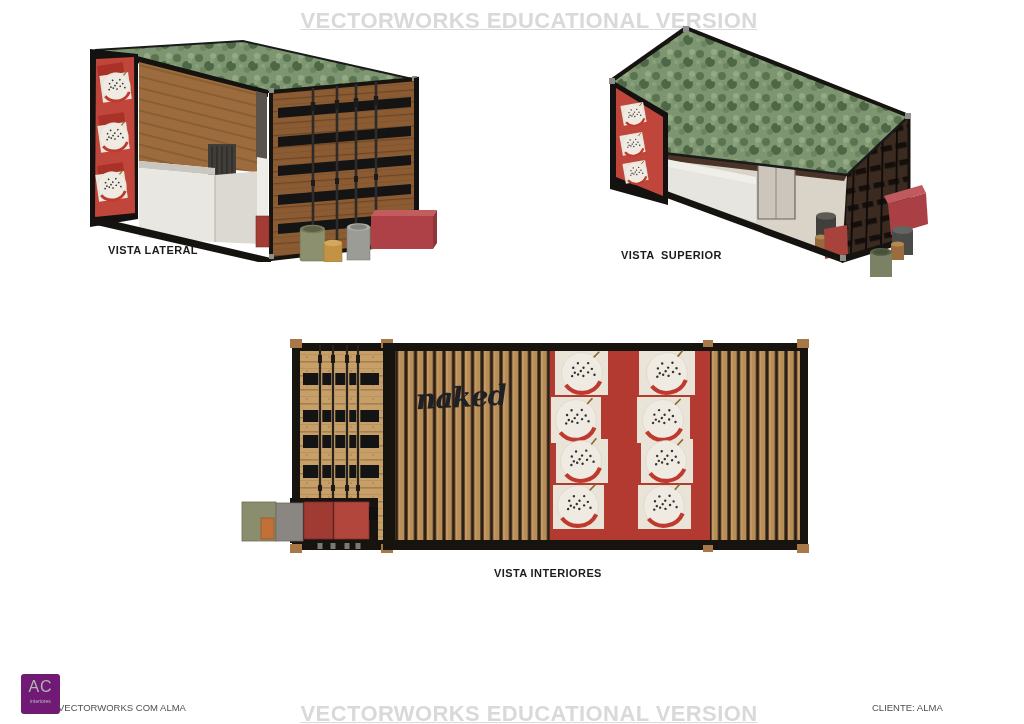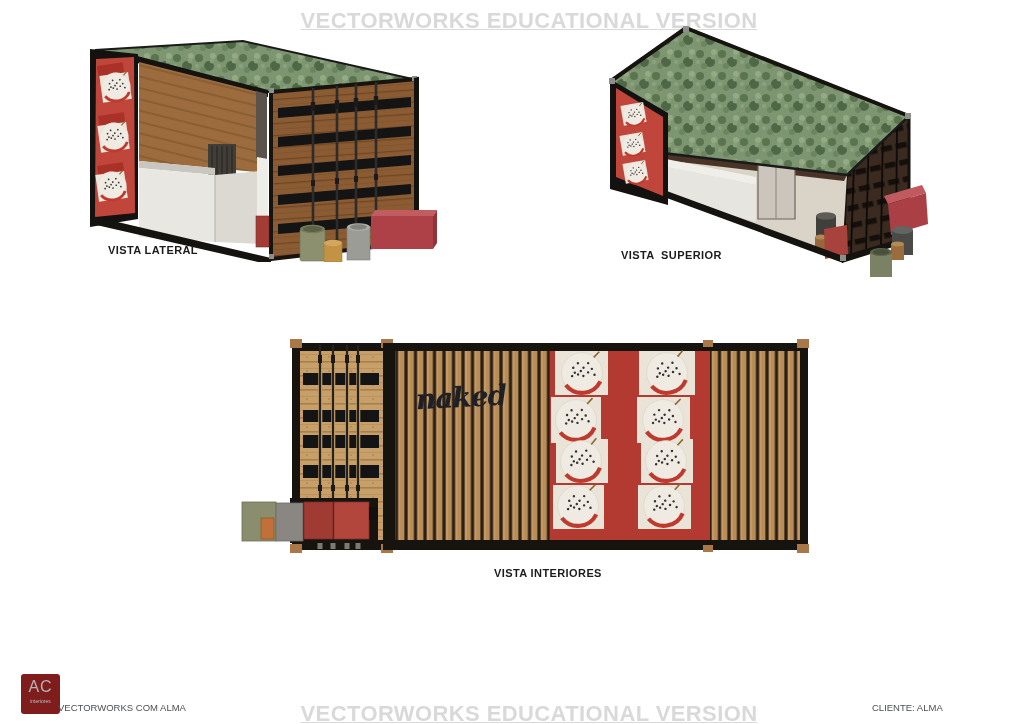--- a/index.html
+++ b/index.html
@@ -11,21 +11,21 @@
        text-decoration:underline;text-decoration-thickness:1px;white-space:pre;}
   .wm-top{top:8px;}
   .wm-bottom{top:701px;}
   .render{position:absolute;}
   .view-label{position:absolute;font-size:11px;font-weight:bold;color:#1c1c1c;
        letter-spacing:.4px;white-space:pre;}
   .lbl-lateral{left:108px;top:244px;}
   .lbl-superior{left:621px;top:249px;}
   .lbl-posterior{left:494px;top:567px;}
   .footer-logo{position:absolute;left:21px;top:674px;width:39px;height:40px;
-       background:#7f1d1d;border-radius:3px;text-align:center;}
+       background:#701a75;border-radius:3px;text-align:center;}
   .footer-logo .ac{display:block;margin-top:5px;font-size:16px;font-weight:400;
        letter-spacing:1px;color:#b4b4b4;line-height:16px;}
   .footer-logo .sub{display:block;font-size:5px;color:#bdbdbd;margin-top:3px;}
   .footer-left{position:absolute;left:58px;top:678px;font-size:9.5px;
        color:#4b5054;line-height:12.2px;white-space:pre;}
   .footer-right{position:absolute;left:872px;top:678px;font-size:9.5px;
        color:#4b5054;line-height:12.2px;white-space:pre;}
   svg{display:block;}
 </style>
 </head>

